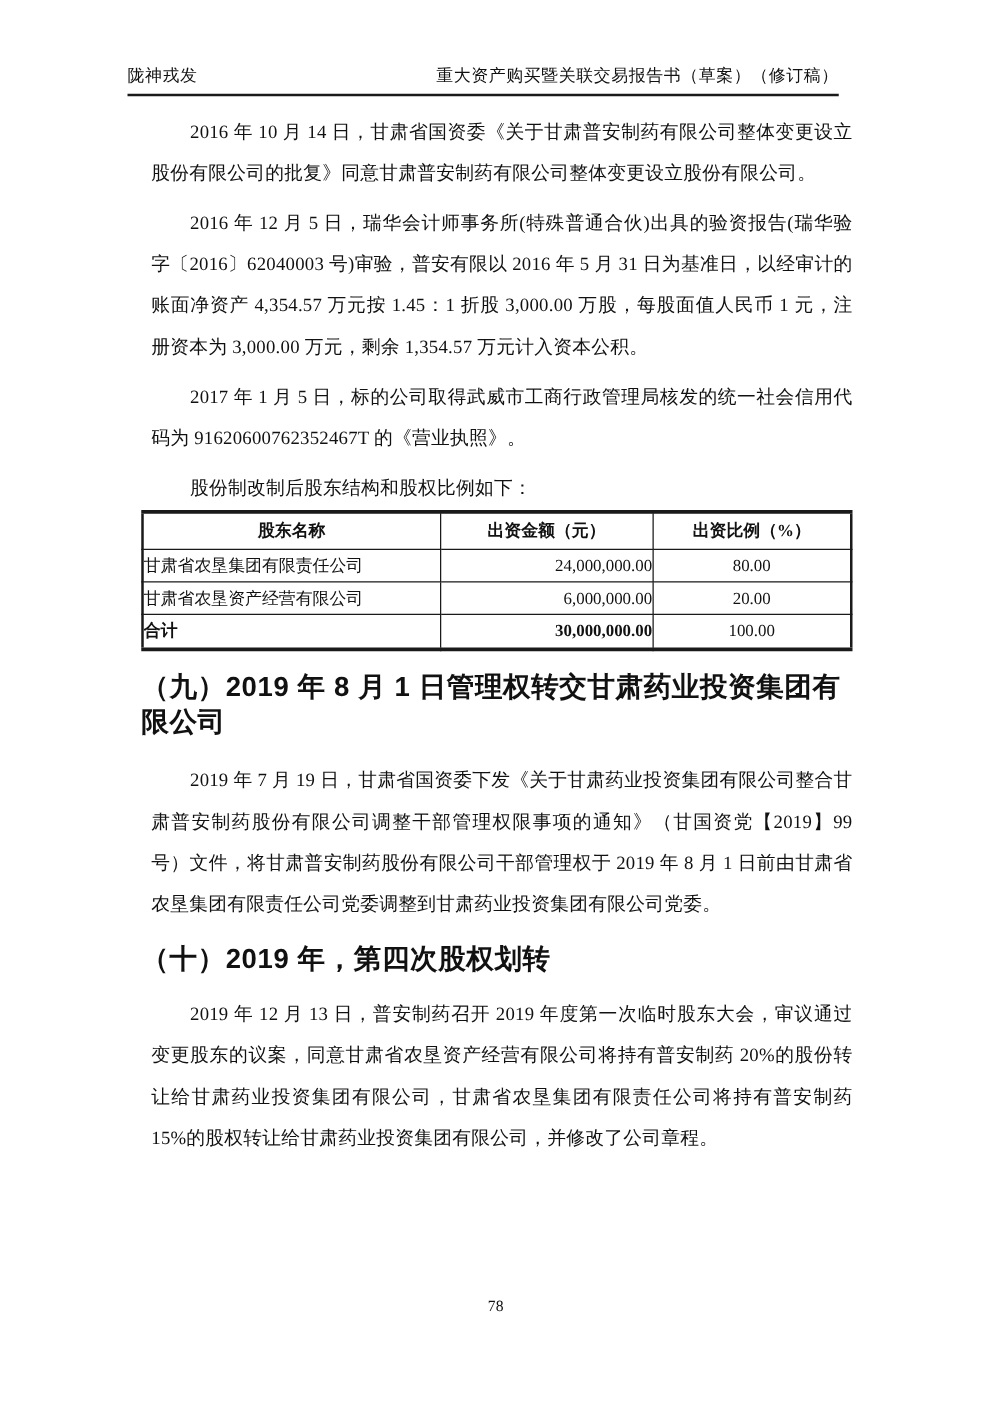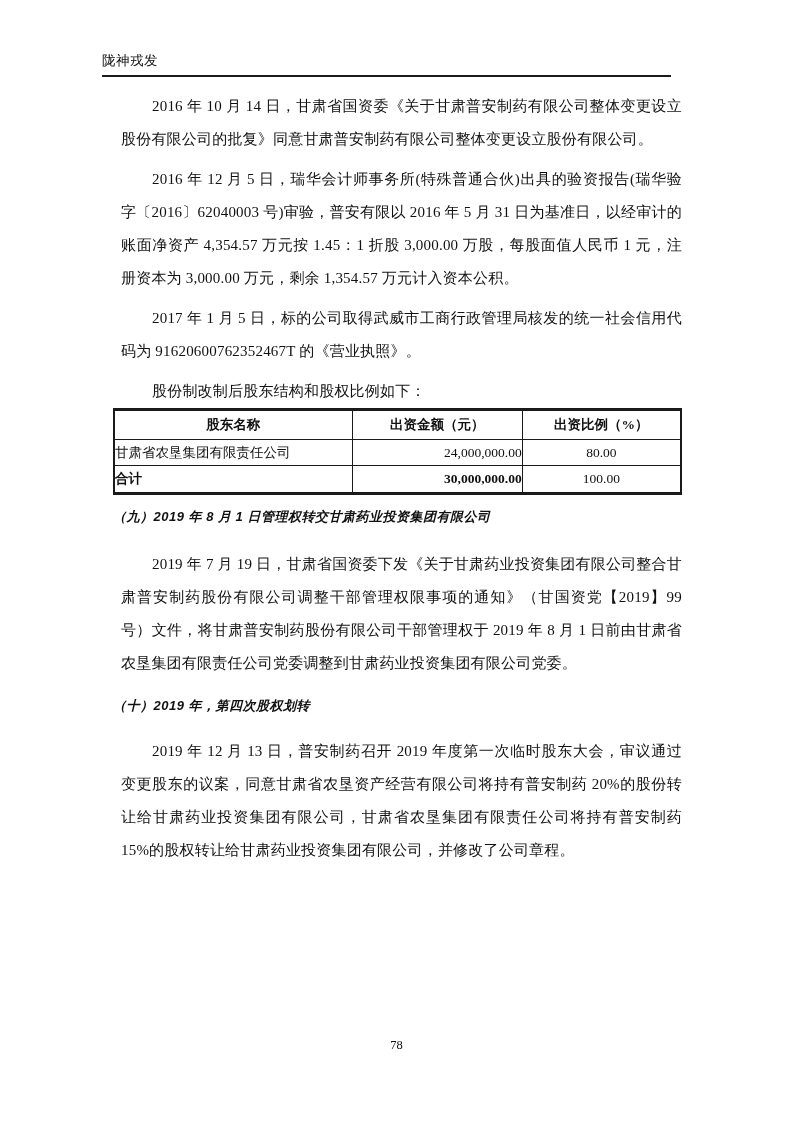--- a/index.html
+++ b/index.html
@@ -66,42 +66,42 @@
   .col-amt   { width: 30%; }
   .col-pct   { width: 28%; }
   td.name-cell  { text-align: left;  padding-left: 9px; }
   td.amt-cell   { text-align: right; padding-right: 8px; }
   td.pct-cell   { text-align: center; padding-right: 14px; }
   tr.total-row td { height: 26px; }
   td.total-label { font-weight: bold; }
   td.total-amt   { font-weight: bold; }
   .sec {
     font-family: "Liberation Sans", "DejaVu Sans", sans-serif;
-    font-size: 13px;
+    font-size: 22px;
     font-weight: bold;
     line-height: 28px;
-    margin: 8px 0 0 0;
+    margin: 15px 0 0 0;
     letter-spacing: 0.5px;
-    font-style: italic;
   }
   .sec.second { margin-top: 12px; }
   .page-num {
     position: absolute;
     top: 1038px; left: 0; width: 100%;
     text-align: center;
     font-size: 12.5px;
   }
 </style>
 </head>
 <body>
 
 <div class="page">
 
   <div class="header">
     <span>陇神戎发</span>
+    <span>重大资产购买暨关联交易报告书（草案）（修订稿）</span>
   </div>
 
   <div class="content">
 
     <p class="para">2016 年 10 月 14 日，甘肃省国资委《关于甘肃普安制药有限公司整体变更设立股份有限公司的批复》同意甘肃普安制药有限公司整体变更设立股份有限公司。</p>
 
     <p class="para">2016 年 12 月 5 日，瑞华会计师事务所(特殊普通合伙)出具的验资报告(瑞华验字〔2016〕62040003 号)审验，普安有限以 2016 年 5 月 31 日为基准日，以经审计的账面净资产 4,354.57 万元按 1.45：1 折股 3,000.00 万股，每股面值人民币 1 元，注册资本为 3,000.00 万元，剩余 1,354.57 万元计入资本公积。</p>
 
 
     <p class="para">2017 年 1 月 5 日，标的公司取得武威市工商行政管理局核发的统一社会信用代码为 91620600762352467T 的《营业执照》。</p>
@@ -120,20 +120,25 @@
           <th>出资金额（元）</th>
           <th>出资比例（%）</th>
         </tr>
       </thead>
       <tbody>
         <tr>
           <td class="name-cell">甘肃省农垦集团有限责任公司</td>
           <td class="amt-cell">24,000,000.00</td>
           <td class="pct-cell">80.00</td>
         </tr>
+        <tr>
+          <td class="name-cell">甘肃省农垦资产经营有限公司</td>
+          <td class="amt-cell">6,000,000.00</td>
+          <td class="pct-cell">20.00</td>
+        </tr>
         <tr class="total-row">
           <td class="total-label">合计</td>
           <td class="amt-cell total-amt">30,000,000.00</td>
           <td class="pct-cell">100.00</td>
         </tr>
       </tbody>
     </table>
 
     <h2 class="sec">（九）2019 年 8 月 1 日管理权转交甘肃药业投资集团有限公司</h2>
 

